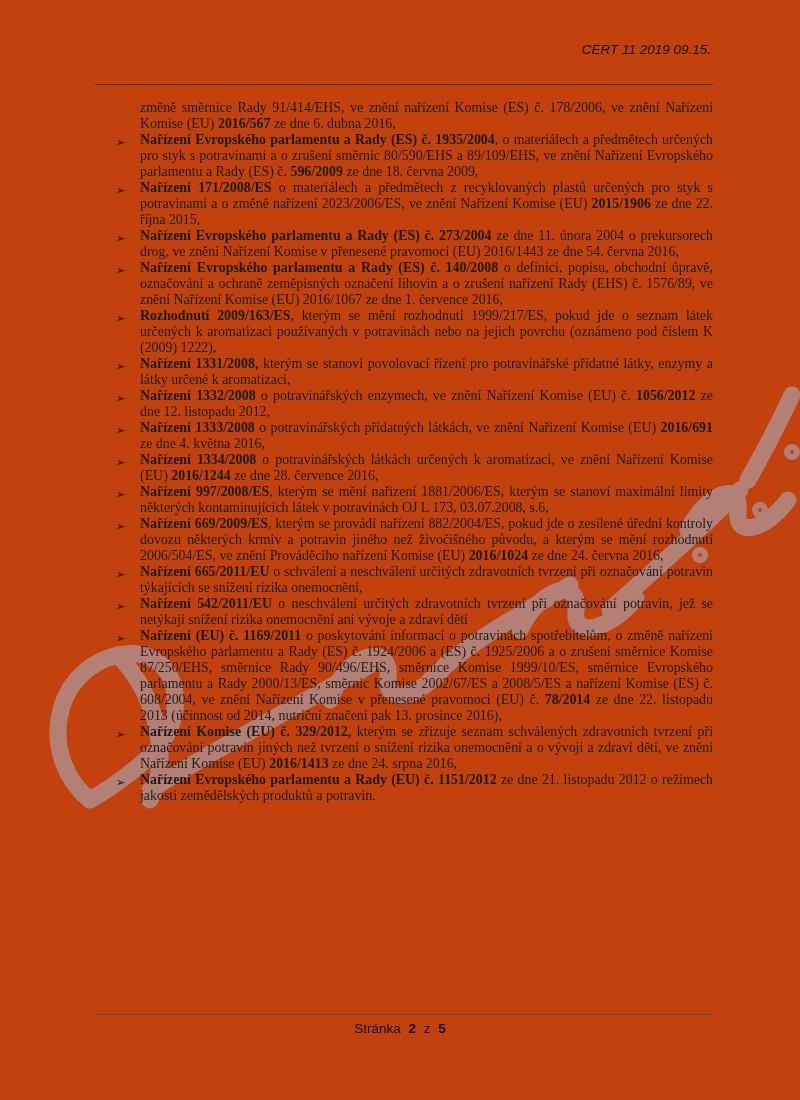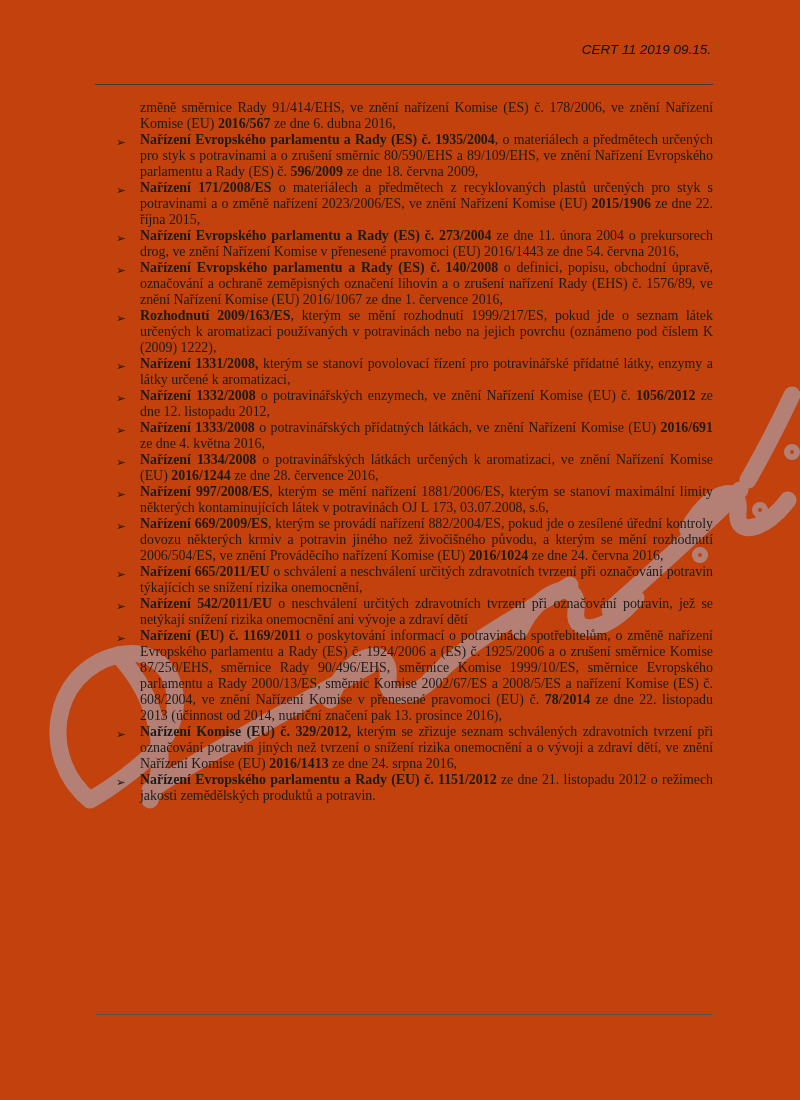--- a/index.html
+++ b/index.html
@@ -132,13 +132,19 @@
         <span class="bullet">➢</span>
         <p><span class="bold">Nařízení Komise (EU) č. 329/2012,</span><span> kterým se zřizuje seznam schválených zdravotních tvrzení při označování potravin jiných než tvrzení o snížení rizika onemocnění a o vývoji a zdraví dětí, ve znění Nařízení Komise (EU) </span><span class="bold">2016/1413</span><span> ze dne 24. srpna 2016,</span></p>
       </div>
       <div class="item">
         <span class="bullet">➢</span>
         <p><span class="bold">Nařízení Evropského parlamentu a Rady (EU) č. 1151/2012</span><span> ze dne 21. listopadu 2012 o režimech jakosti zemědělských produktů a potravin.</span></p>
       </div>
     </div>
 
   <div class="rule footer-rule"></div>
+  <div class="footer">
+    <span>Stránka</span>
+    <span class="bold">2</span>
+    <span>z</span>
+    <span class="bold">5</span>
+  </div>
 </div>
 
 </body></html>

